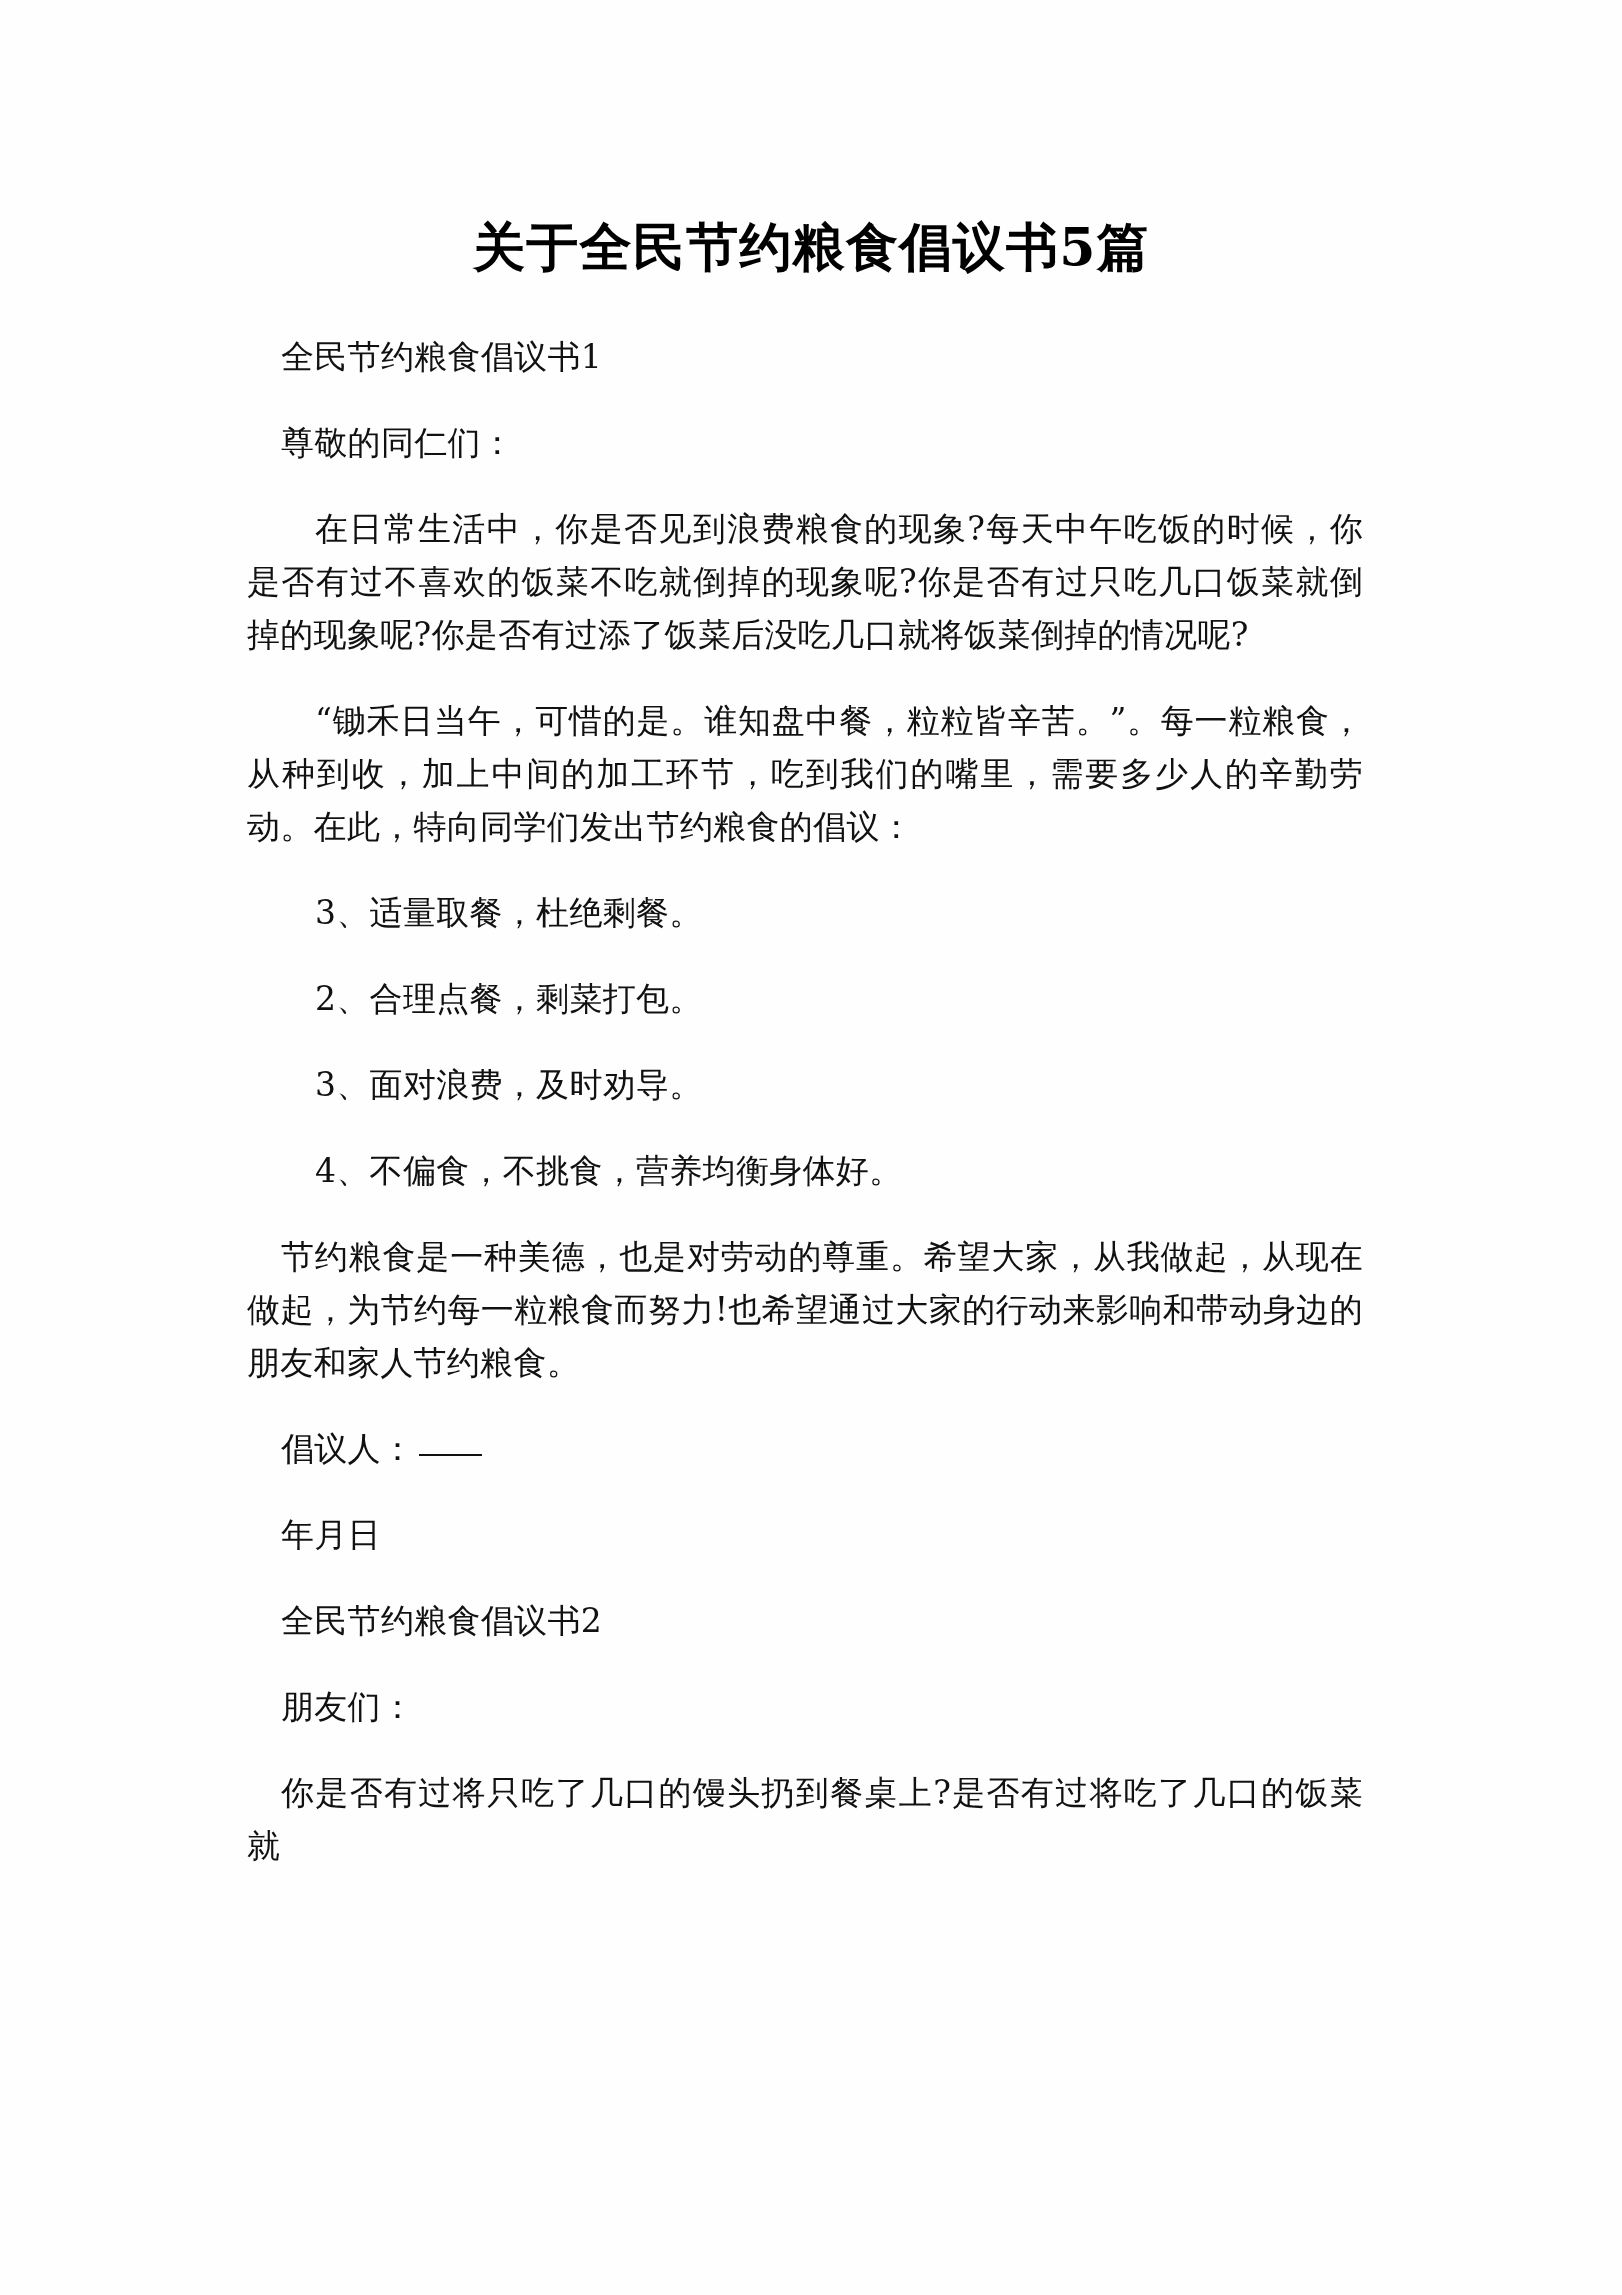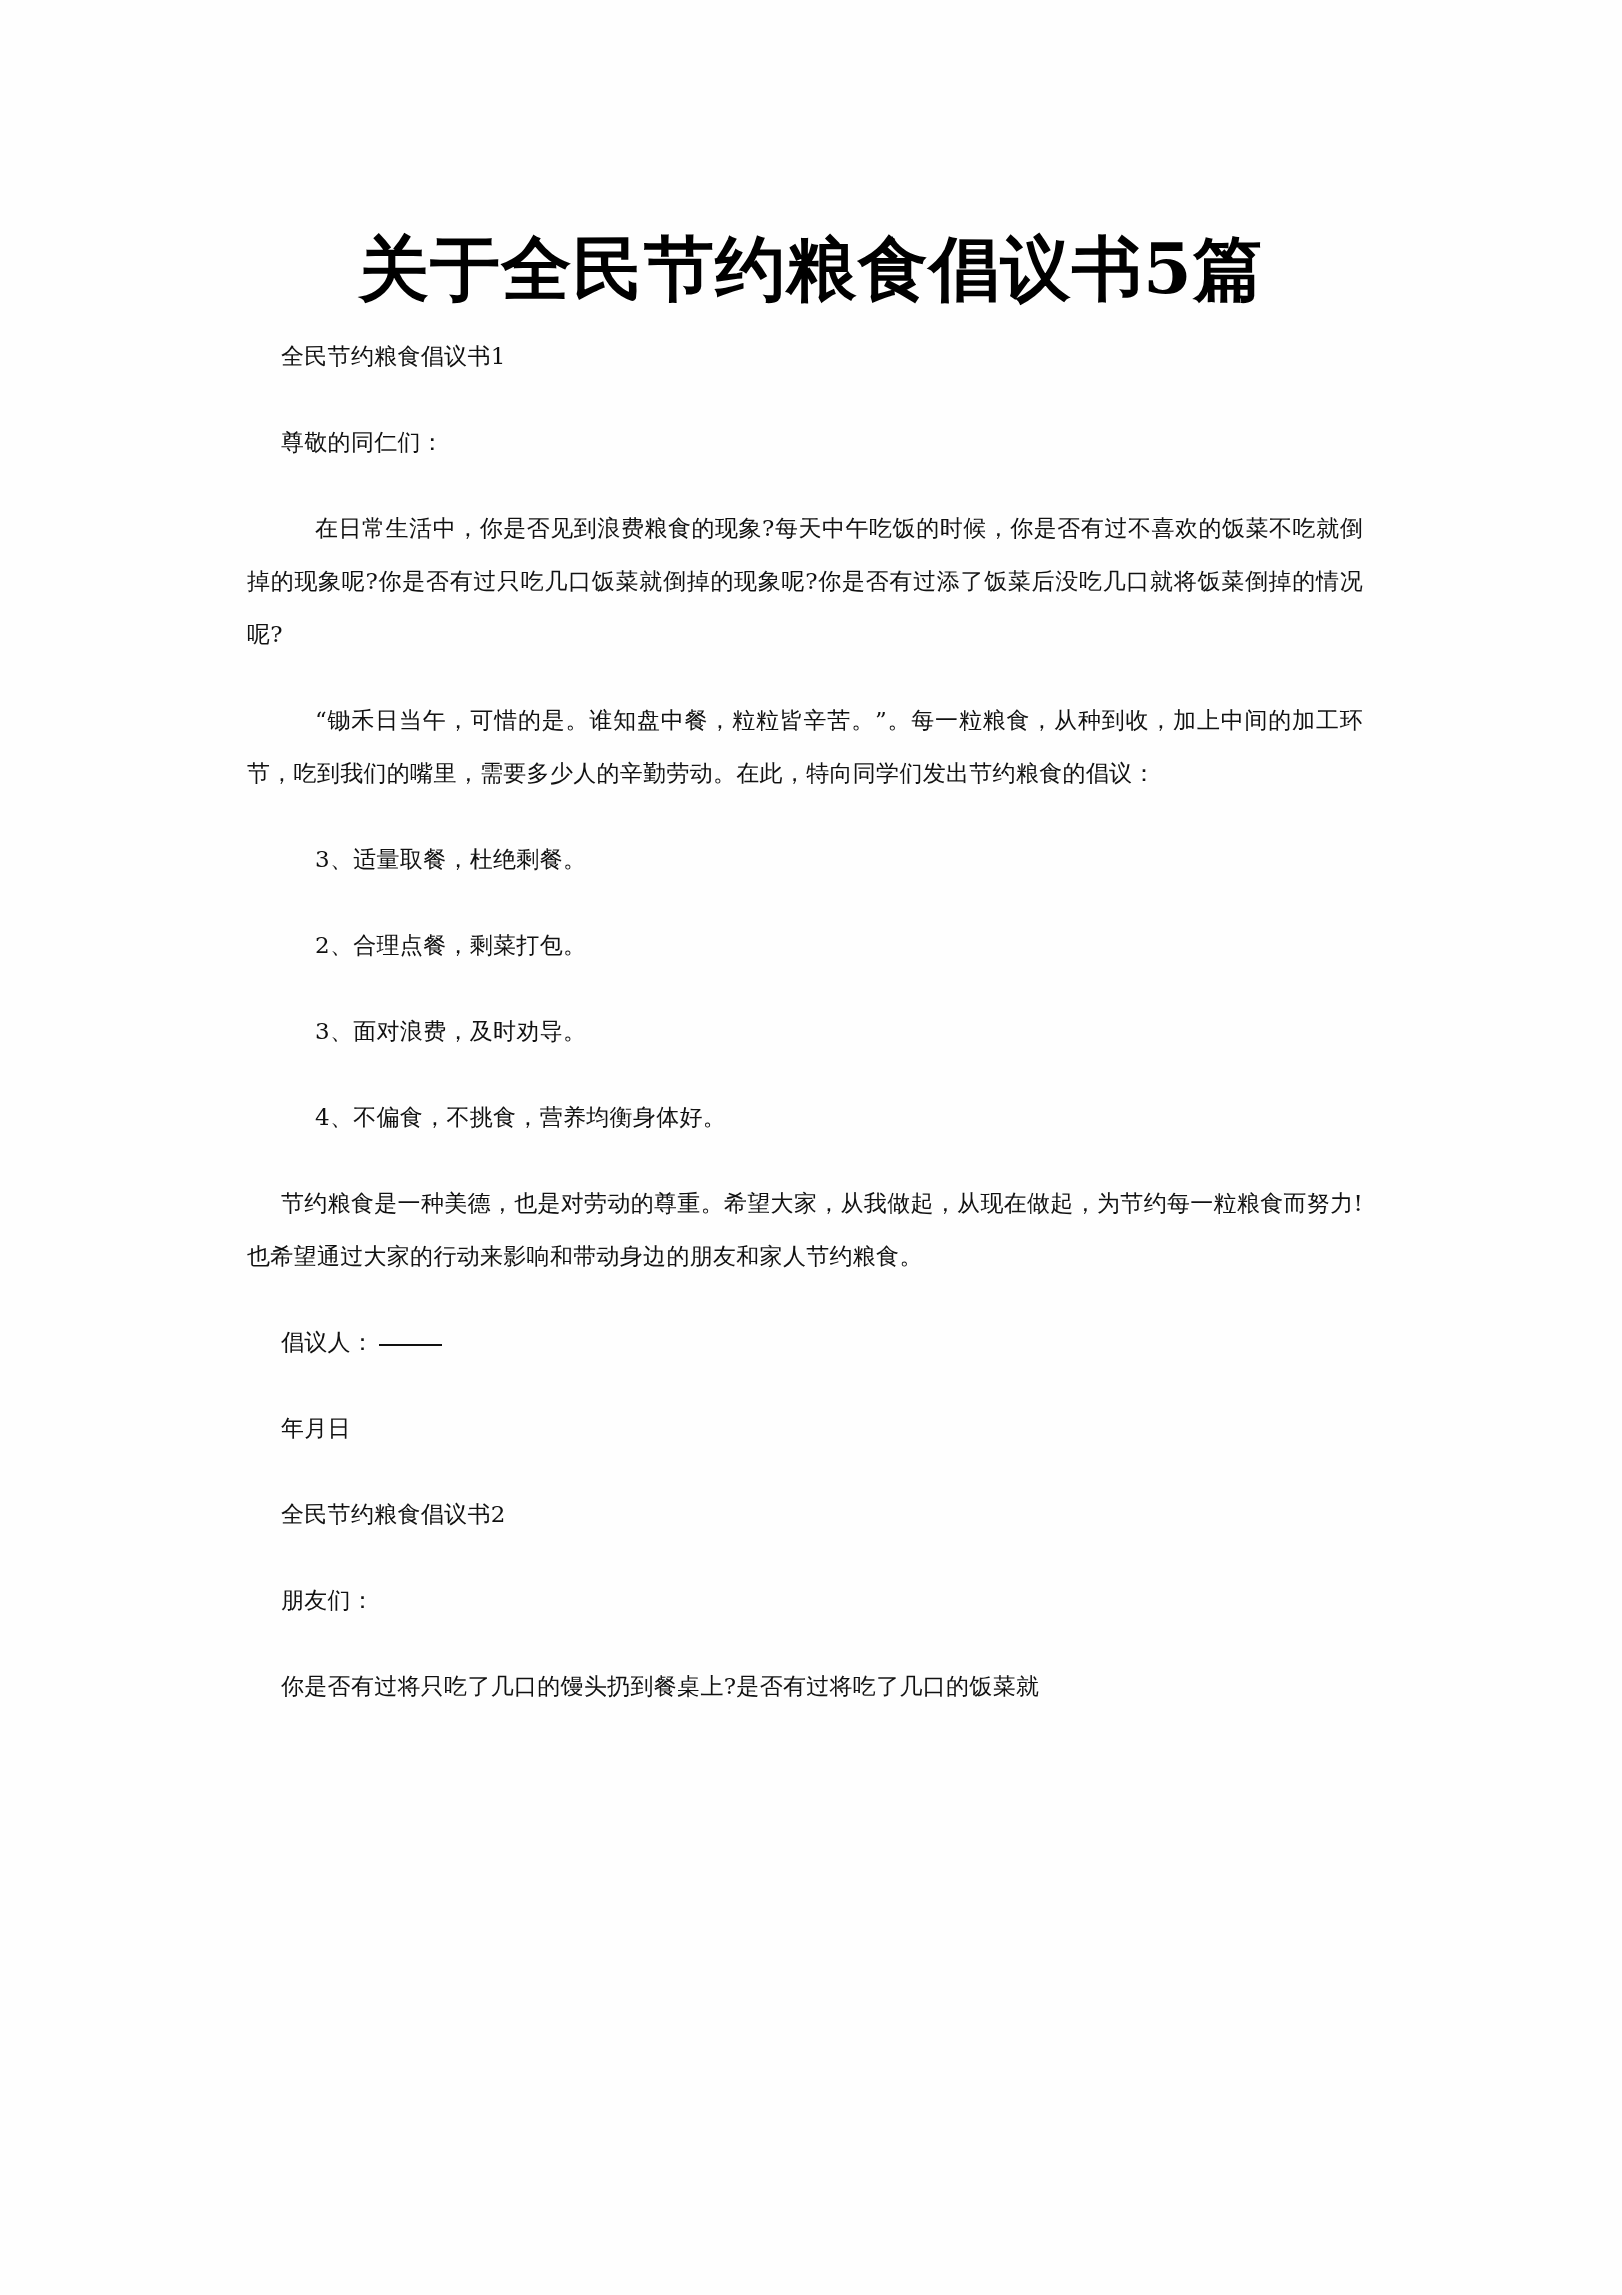--- a/index.html
+++ b/index.html
@@ -20,38 +20,38 @@
 
   
   .doc-title {
     position: absolute;
     left: 0;
     top: 182px;
     width: 1623px;
     text-align: center;
     font-family: "DejaVu Serif", "Liberation Serif", serif;
     font-weight: 700;
-    font-size: 70px;
+    font-size: 52px;
     line-height: 1.15;
     letter-spacing: 1.3px;
     color: #000000;
     white-space: nowrap;
   }
 
   
   .body-col {
     position: absolute;
     left: 247px;
     top: 330px;
     width: 1116px;
   }
 
   .para {
     margin: 0;
-    font-size: 23px;
+    font-size: 33px;
     line-height: 53px;
     text-align: justify;
     text-justify: inter-character;
     letter-spacing: 0.3px;
     color: #111111;
     font-family: "DejaVu Serif", "Liberation Serif", serif;
   }
 
   
   .para + .para { margin-top: 33px; }

